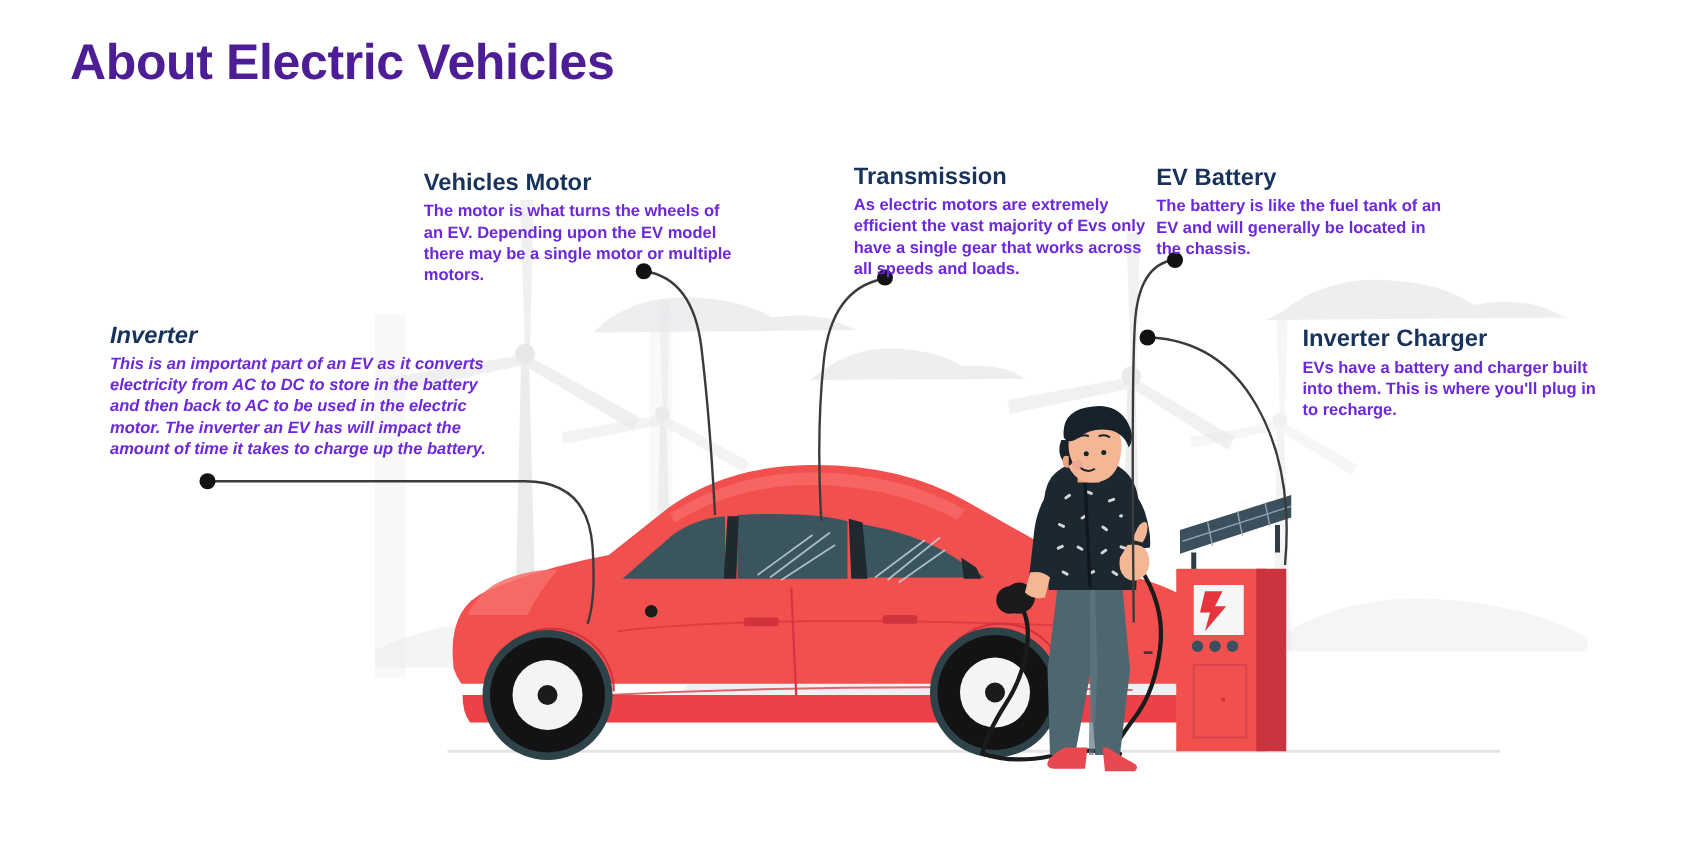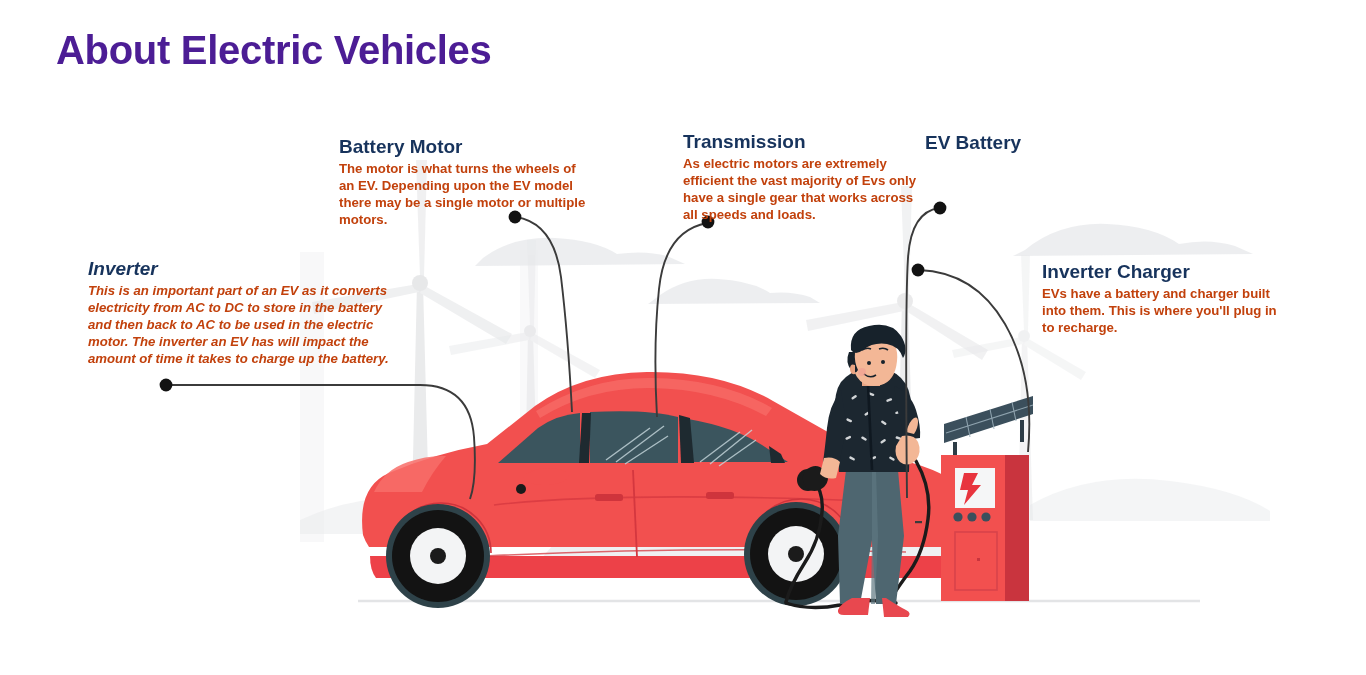--- a/index.html
+++ b/index.html
@@ -36,21 +36,21 @@
   .callout-title {
     font-size: 19px;
     font-weight: bold;
     color: #17335c;
     margin: 0 0 2px 0;
     line-height: 1.15;
   }
   .callout-body {
     font-size: 13.2px;
     font-weight: bold;
-    color: #c2410c;
+    color: #6d28d9;
     line-height: 1.29;
     margin: 0;
   }
   #callout-inverter      { left: 88px;  top: 258px; width: 308px; font-style: italic; }
   #callout-motor         { left: 339px; top: 136px; width: 250px; }
   #callout-transmission  { left: 639px; top: 131px; width: 248px; margin-left: 44px; }
   #callout-battery       { left: 925px; top: 132px; width: 230px; }
   #callout-charger       { left: 1042px; top: 261px; width: 238px; }
 
   
@@ -357,31 +357,32 @@
       <circle cx="918" cy="270" r="6.4"></circle>
     </g>
   </svg>
 
   <div class="callout" id="callout-inverter">
     <div class="callout-title">Inverter</div>
     <div class="callout-body">This is an important part of an EV as it converts electricity from AC to DC to store in the battery and then back to AC to be used in the electric motor. The inverter an EV has will impact the amount of time it takes to charge up the battery.</div>
   </div>
 
   <div class="callout" id="callout-motor">
-    <div class="callout-title">Battery Motor</div>
+    <div class="callout-title">Vehicles Motor</div>
     <div class="callout-body">The motor is what turns the wheels of an EV. Depending upon the EV model there may be a single motor or multiple motors.</div>
   </div>
 
   <div class="callout" id="callout-transmission">
     <div class="callout-title">Transmission</div>
     <div class="callout-body">As electric motors are extremely efficient the vast majority of Evs only have a single gear that works across all speeds and loads.</div>
   </div>
 
   <div class="callout" id="callout-battery">
     <div class="callout-title">EV Battery</div>
+    <div class="callout-body">The battery is like the fuel tank of an EV and will generally be located in the chassis.</div>
   </div>
 
   <div class="callout" id="callout-charger">
     <div class="callout-title">Inverter Charger</div>
     <div class="callout-body">EVs have a battery and charger built into them. This is where you'll plug in to recharge.</div>
   </div>
 
 
 </div>
 

